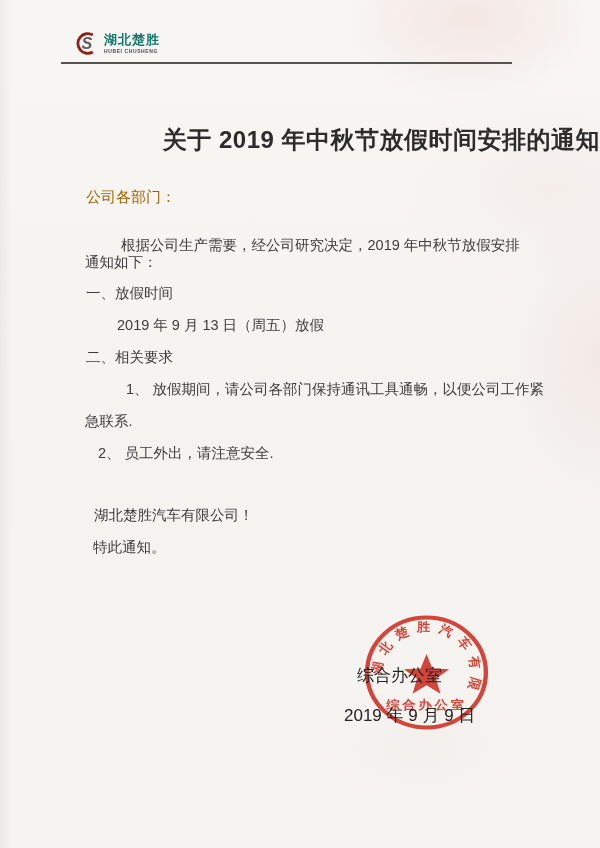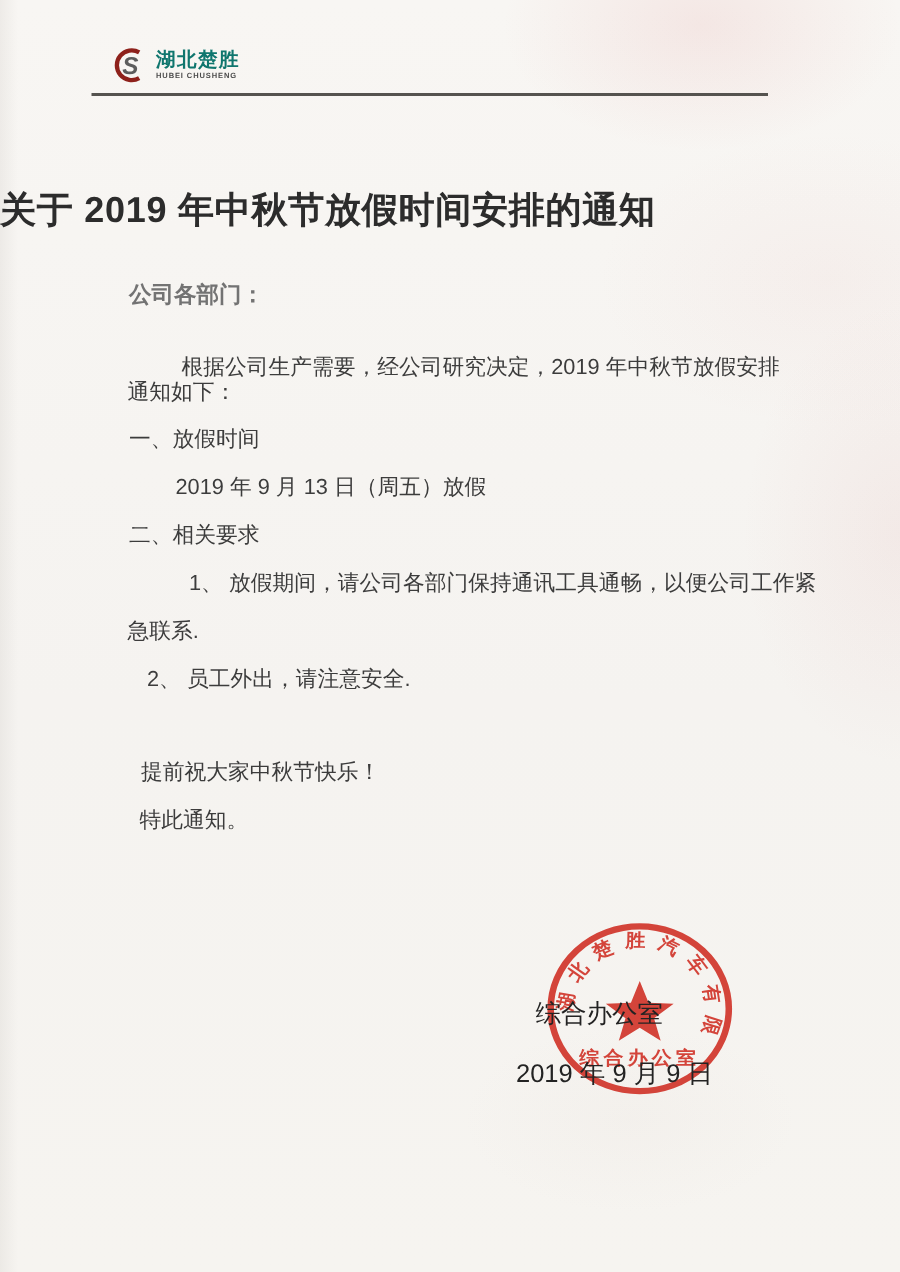--- a/index.html
+++ b/index.html
@@ -28,31 +28,31 @@
   }
   .logo-names { display: flex; flex-direction: column; }
   .logo-cn { font-size: 13px; font-weight: bold; color: #0f766e; letter-spacing: 1px; line-height: 1.1; }
   .logo-en { font-size: 5px; color: #4a4a4a; letter-spacing: 0.6px; line-height: 1.2; font-weight: bold; }
   .header-rule {
     position: absolute; left: 61px; top: 62px; width: 451px; height: 2px;
     background: #55534f;
   }
   .doc-title {
     position: absolute; left: 0; top: 108px; width: 600px;
-    text-align: left;
+    text-align: right;
     font-size: 24px; font-weight: bold; color: #2c2c2c;
     letter-spacing: 0.5px;
     white-space: pre;
   }
   .line {
     position: absolute;
     font-size: 14.5px; color: #3c3c3c;
     white-space: pre; line-height: 1.2;
   }
-  .bold { font-weight: bold; font-size: 15px; color: #737373; }
+  .bold { font-weight: normal; font-size: 15px; color: #a16207; }
   .sig-text {
     position: absolute; z-index: 3;
     font-size: 17px; color: #232323; white-space: pre; line-height: 1.2;
   }
   .seal {
     position: absolute; left: 360px; top: 611px; z-index: 2;
     width: 133px; height: 123px;
     opacity: 0.87;
     filter: blur(0.3px);
   }
@@ -83,21 +83,21 @@
   <div class="line" style="left:121px; top:237px;">根据公司生产需要，经公司研究决定，2019 年中秋节放假安排</div>
   <div class="line" style="left:85px;  top:254px;">通知如下：</div>
 
   <div class="line" style="left:86px;  top:285px;">一、放假时间</div>
   <div class="line" style="left:117px; top:317px;">2019 年 9 月 13 日（周五）放假</div>
   <div class="line" style="left:86px;  top:349px;">二、相关要求</div>
   <div class="line" style="left:98px;  top:381px;margin-left:28px;">1、 放假期间，请公司各部门保持通讯工具通畅，以便公司工作紧</div>
   <div class="line" style="left:85px;  top:413px;">急联系.</div>
   <div class="line" style="left:98px;  top:445px;">2、 员工外出，请注意安全.</div>
 
-  <div class="line" style="left:94px;  top:507px;">提前祝大家中秋节快乐！</div>
+  <div class="line" style="left:94px;  top:507px;">湖北楚胜汽车有限公司！</div>
   <div class="line" style="left:93px;  top:539px;">特此通知。</div>
 </main>
 
 <footer>
   <svg class="seal" viewBox="0 0 140 140" preserveAspectRatio="none" aria-hidden="true">
     <circle cx="70" cy="70" r="62.5" fill="none" stroke="#cf2b20" stroke-width="4.6"></circle>
     <path id="sealArc" d="M 27.4 89.9 A 47 47 0 1 1 112.6 89.9" fill="none"></path>
     <text font-size="14" font-weight="bold" fill="#cf2b20" letter-spacing="8" font-family="Liberation Sans, sans-serif">
       <textPath href="#sealArc" startOffset="18">湖北楚胜汽车有限公司</textPath>
     </text>

